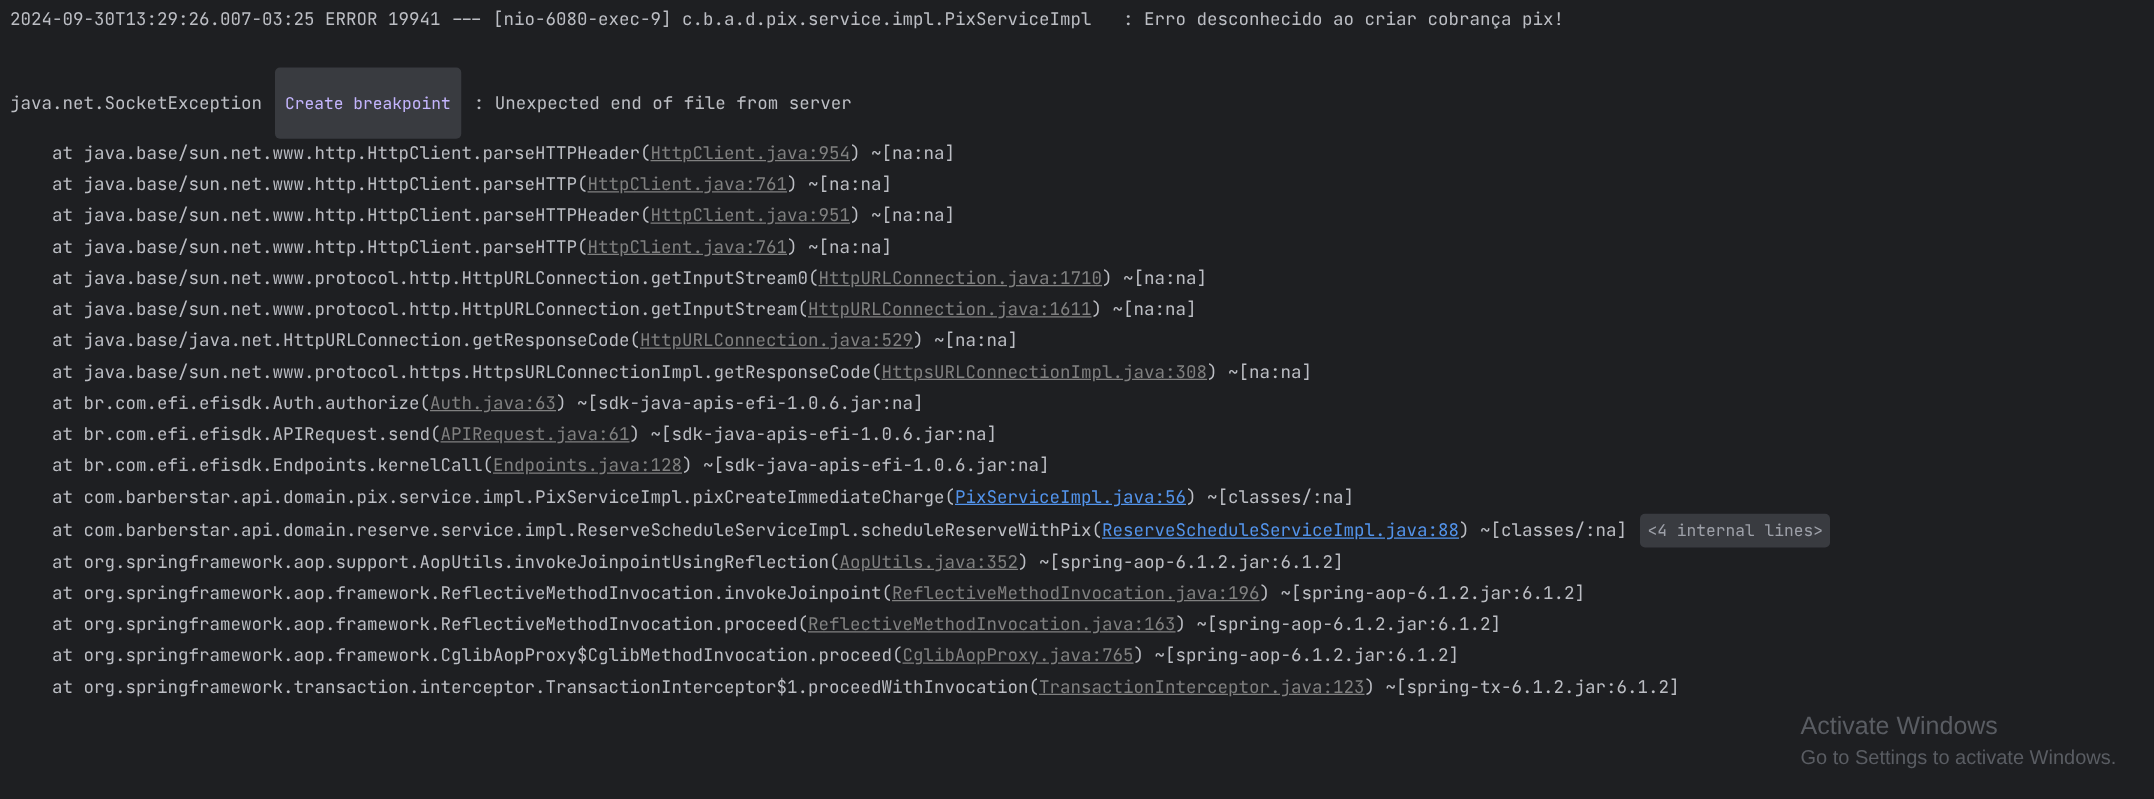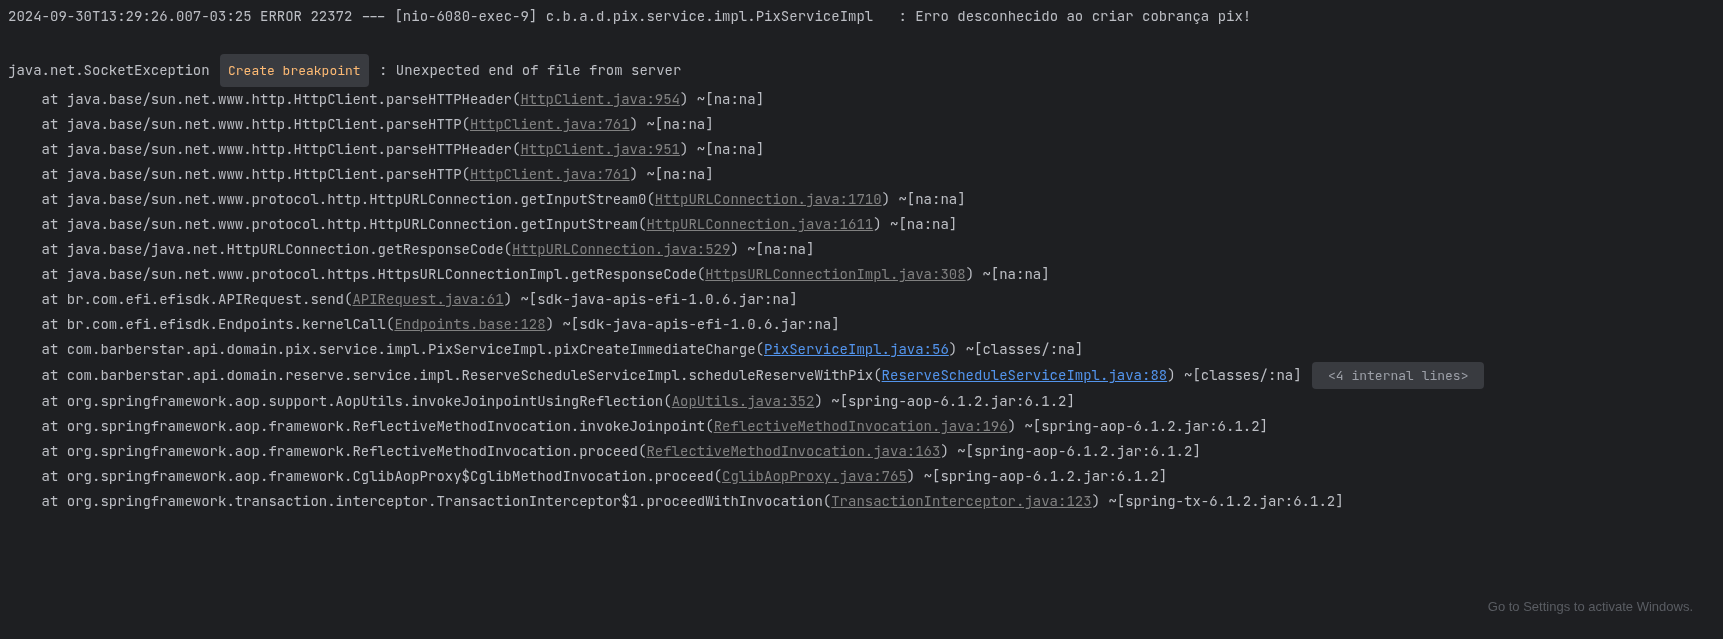--- a/index.html
+++ b/index.html
@@ -34,78 +34,79 @@
       text-decoration: underline;
       cursor: pointer;
     }
     .link-dotted {
       color: #bcbec4;
       text-decoration-style: dotted;
       cursor: pointer;
     }
     .badge {
       background-color: #393b40;
-      color: #fdba74;
-      padding: 4px 8px;
+      color: #c4b5fd;
+      padding: 16px 8px;
       border-radius: 4px;
       font-size: 13px;
       cursor: pointer;
       display: inline-block;
       margin: 0 2px;
     }
     .badge-gray {
       background-color: #393b40;
       color: #9da0a8;
-      padding: 1px 16px;
+      padding: 1px 6px;
       font-size: 13px;
     }
     .blank-line {
       height: 25px;
     }
     .watermark {
       position: absolute;
       right: 30px;
       bottom: 20px;
       color: #5a5d63;
       font-family: 'Segoe UI', sans-serif;
       pointer-events: none;
     }
     .watermark-title {
       font-size: 20px;
       font-weight: 400;
     }
     .watermark-sub {
-      font-size: 13px;
-      margin-left: 27px;
+      font-size: 16px;
     }
   </style>
 </head>
 <body>
 
-<div class="log-line"><span>2024-09-30T13:29:26.007-03:25</span> <span>ERROR</span> <span>22372</span> <span>---</span> <span>[nio-6080-exec-9]</span> <span>c.b.a.d.pix.service.impl.</span><span class="link-dotted">PixServiceImpl</span><span>   : Erro desconhecido ao criar cobrança pix!</span></div>
+<div class="log-line"><span>2024-09-30T13:29:26.007-03:25</span> <span>ERROR</span> <span>19941</span> <span>---</span> <span>[nio-6080-exec-9]</span> <span>c.b.a.d.pix.service.impl.</span><span class="link-dotted">PixServiceImpl</span><span>   : Erro desconhecido ao criar cobrança pix!</span></div>
 
 <div class="blank-line"></div>
 
 <div class="log-line"><span>java.net.</span><span class="link-dotted">SocketException</span> <span class="badge">Create breakpoint</span><span> : Unexpected end of file from server</span></div>
 
 <div id="frames-container">
     <div class="log-line"><span>    at </span><span>java.base/sun.net.www.http.HttpClient.parseHTTPHeader(</span><span class="link">HttpClient.java:954</span><span>) ~[na:na]</span></div>
     <div class="log-line"><span>    at </span><span>java.base/sun.net.www.http.HttpClient.parseHTTP(</span><span class="link">HttpClient.java:761</span><span>) ~[na:na]</span></div>
     <div class="log-line"><span>    at </span><span>java.base/sun.net.www.http.HttpClient.parseHTTPHeader(</span><span class="link">HttpClient.java:951</span><span>) ~[na:na]</span></div>
     <div class="log-line"><span>    at </span><span>java.base/sun.net.www.http.HttpClient.parseHTTP(</span><span class="link">HttpClient.java:761</span><span>) ~[na:na]</span></div>
     <div class="log-line"><span>    at </span><span>java.base/sun.net.www.protocol.http.HttpURLConnection.getInputStream0(</span><span class="link">HttpURLConnection.java:1710</span><span>) ~[na:na]</span></div>
     <div class="log-line"><span>    at </span><span>java.base/sun.net.www.protocol.http.HttpURLConnection.getInputStream(</span><span class="link">HttpURLConnection.java:1611</span><span>) ~[na:na]</span></div>
     <div class="log-line"><span>    at </span><span>java.base/java.net.HttpURLConnection.getResponseCode(</span><span class="link">HttpURLConnection.java:529</span><span>) ~[na:na]</span></div>
     <div class="log-line"><span>    at </span><span>java.base/sun.net.www.protocol.https.HttpsURLConnectionImpl.getResponseCode(</span><span class="link">HttpsURLConnectionImpl.java:308</span><span>) ~[na:na]</span></div>
+    <div class="log-line"><span>    at </span><span>br.com.efi.efisdk.Auth.authorize(</span><span class="link">Auth.java:63</span><span>) ~[sdk-java-apis-efi-1.0.6.jar:na]</span></div>
     <div class="log-line"><span>    at </span><span>br.com.efi.efisdk.APIRequest.send(</span><span class="link">APIRequest.java:61</span><span>) ~[sdk-java-apis-efi-1.0.6.jar:na]</span></div>
-    <div class="log-line"><span>    at </span><span>br.com.efi.efisdk.Endpoints.kernelCall(</span><span class="link">Endpoints.base:128</span><span>) ~[sdk-java-apis-efi-1.0.6.jar:na]</span></div>
+    <div class="log-line"><span>    at </span><span>br.com.efi.efisdk.Endpoints.kernelCall(</span><span class="link">Endpoints.java:128</span><span>) ~[sdk-java-apis-efi-1.0.6.jar:na]</span></div>
     <div class="log-line"><span>    at </span><span>com.barberstar.api.domain.pix.service.impl.PixServiceImpl.pixCreateImmediateCharge(</span><span class="link-blue">PixServiceImpl.java:56</span><span>) ~[classes/:na]</span></div>
     <div class="log-line"><span>    at </span><span>com.barberstar.api.domain.reserve.service.impl.ReserveScheduleServiceImpl.scheduleReserveWithPix(</span><span class="link-blue">ReserveScheduleServiceImpl.java:88</span><span>) ~[classes/:na] </span><span class="badge badge-gray">&lt;4 internal lines&gt;</span></div>
     <div class="log-line"><span>    at </span><span>org.springframework.aop.support.AopUtils.invokeJoinpointUsingReflection(</span><span class="link">AopUtils.java:352</span><span>) ~[spring-aop-6.1.2.jar:6.1.2]</span></div>
     <div class="log-line"><span>    at </span><span>org.springframework.aop.framework.ReflectiveMethodInvocation.invokeJoinpoint(</span><span class="link">ReflectiveMethodInvocation.java:196</span><span>) ~[spring-aop-6.1.2.jar:6.1.2]</span></div>
     <div class="log-line"><span>    at </span><span>org.springframework.aop.framework.ReflectiveMethodInvocation.proceed(</span><span class="link">ReflectiveMethodInvocation.java:163</span><span>) ~[spring-aop-6.1.2.jar:6.1.2]</span></div>
     <div class="log-line"><span>    at </span><span>org.springframework.aop.framework.CglibAopProxy$CglibMethodInvocation.proceed(</span><span class="link">CglibAopProxy.java:765</span><span>) ~[spring-aop-6.1.2.jar:6.1.2]</span></div>
     <div class="log-line"><span>    at </span><span>org.springframework.transaction.interceptor.TransactionInterceptor$1.proceedWithInvocation(</span><span class="link">TransactionInterceptor.java:123</span><span>) ~[spring-tx-6.1.2.jar:6.1.2]</span></div>
   </div>
 
 <div class="watermark">
+  <div class="watermark-title">Activate Windows</div>
   <div class="watermark-sub">Go to Settings to activate Windows.</div>
 </div>
 
 </body></html>

